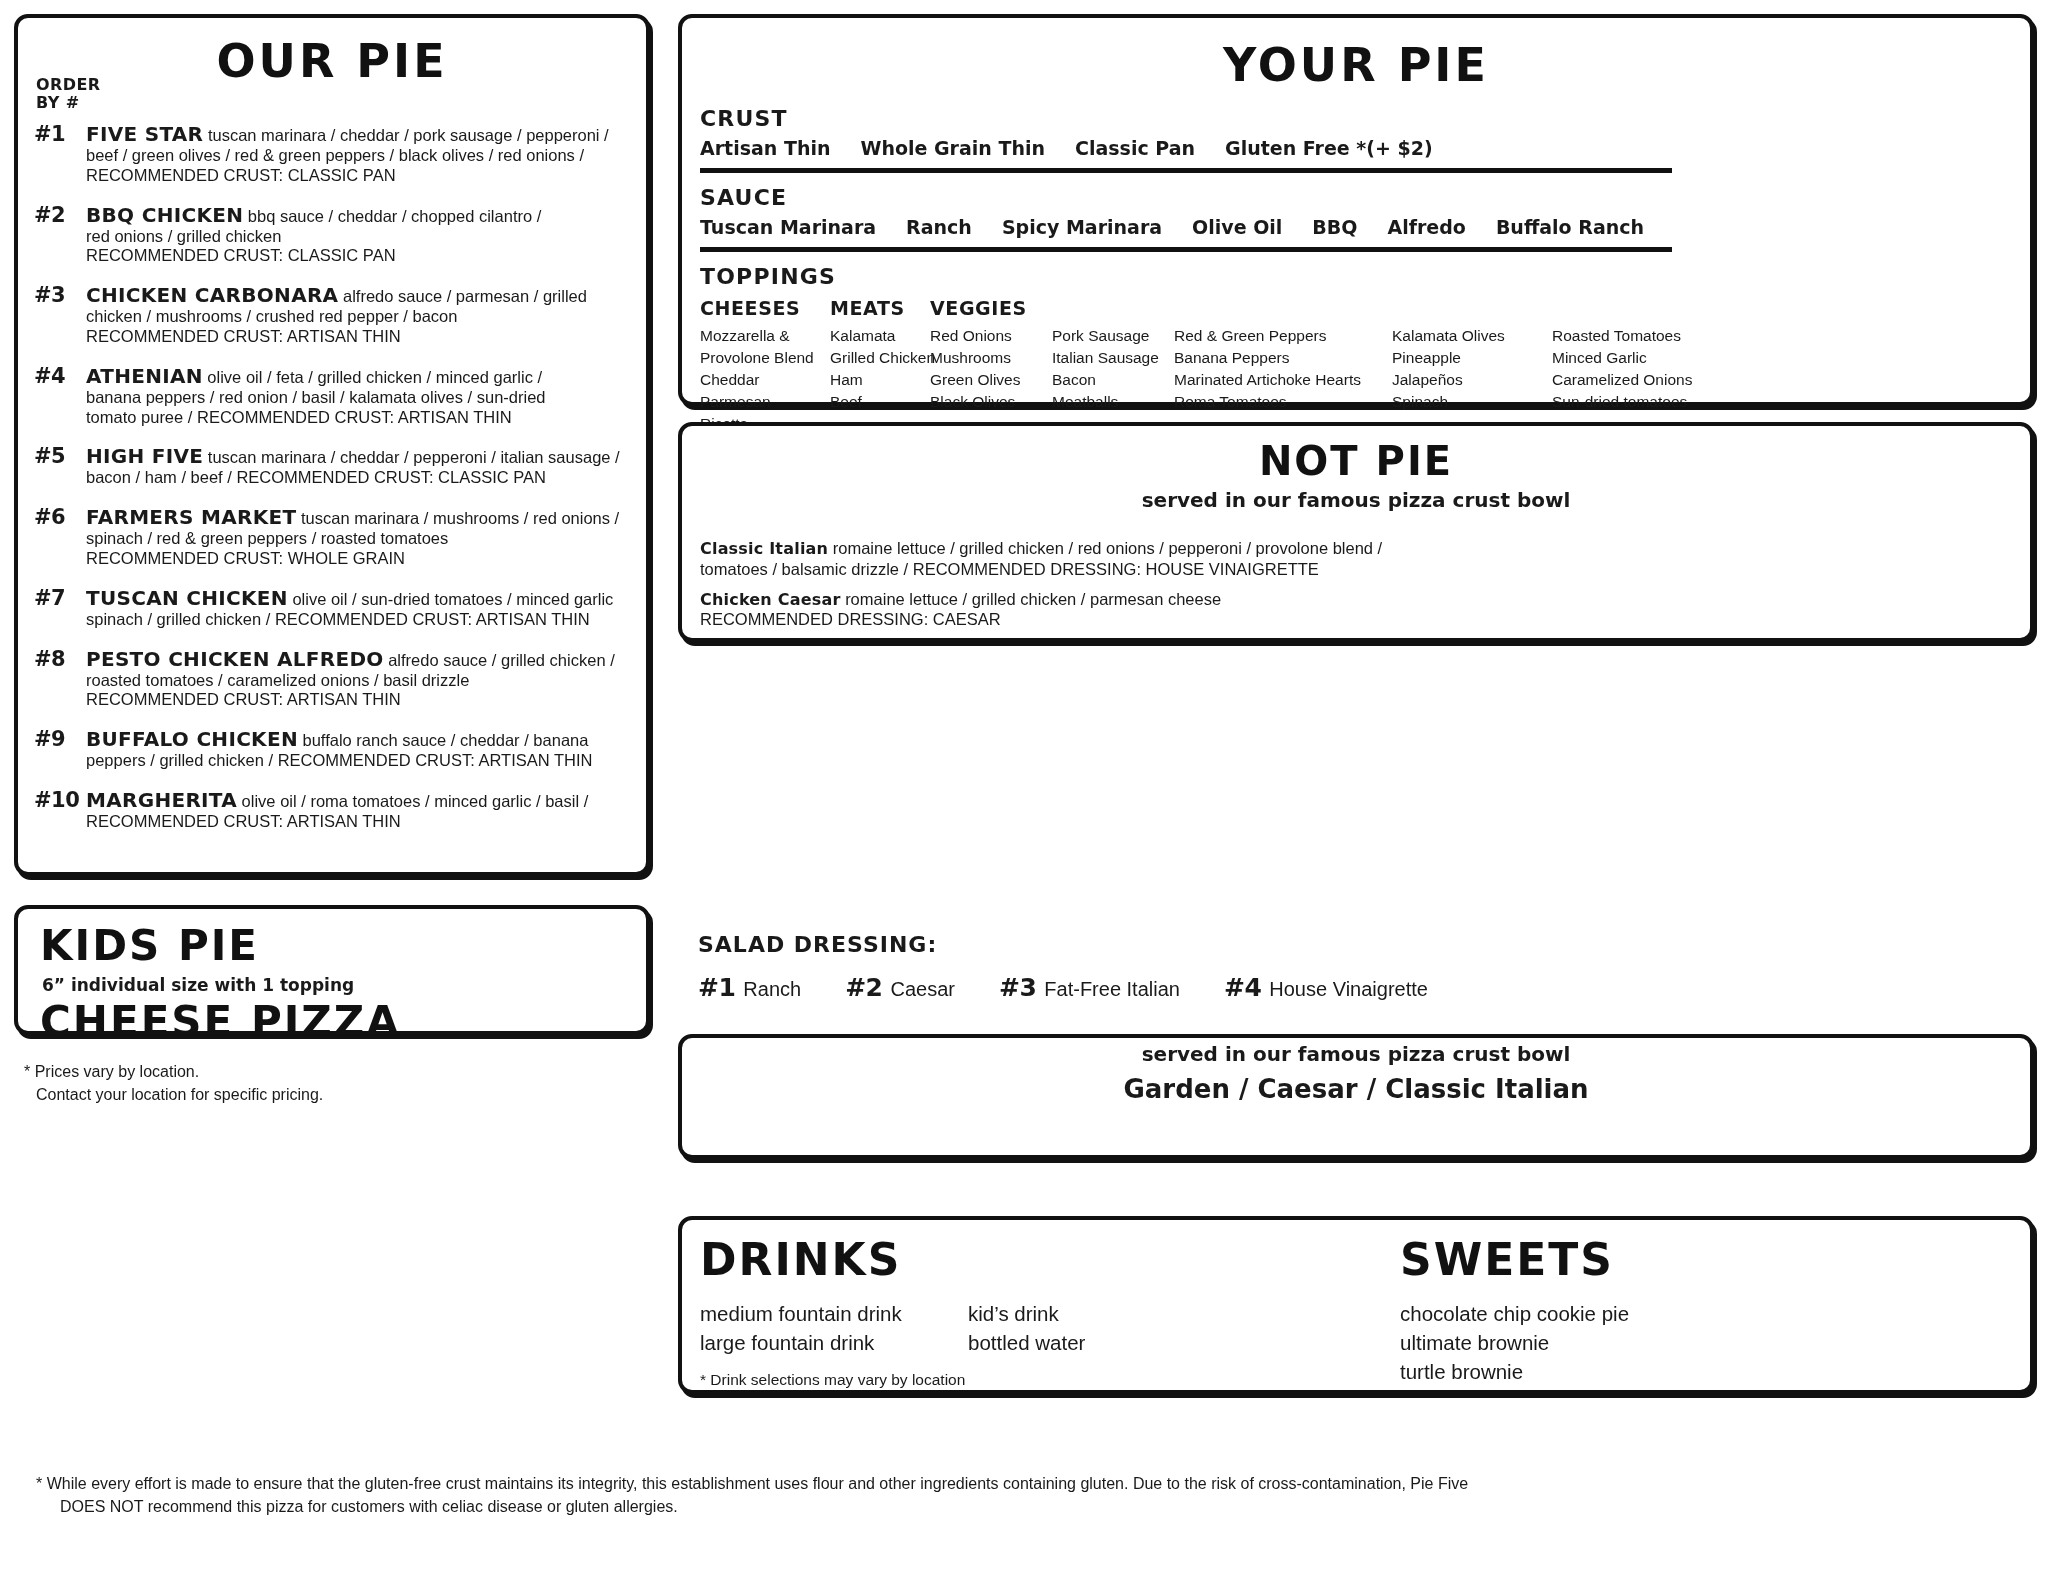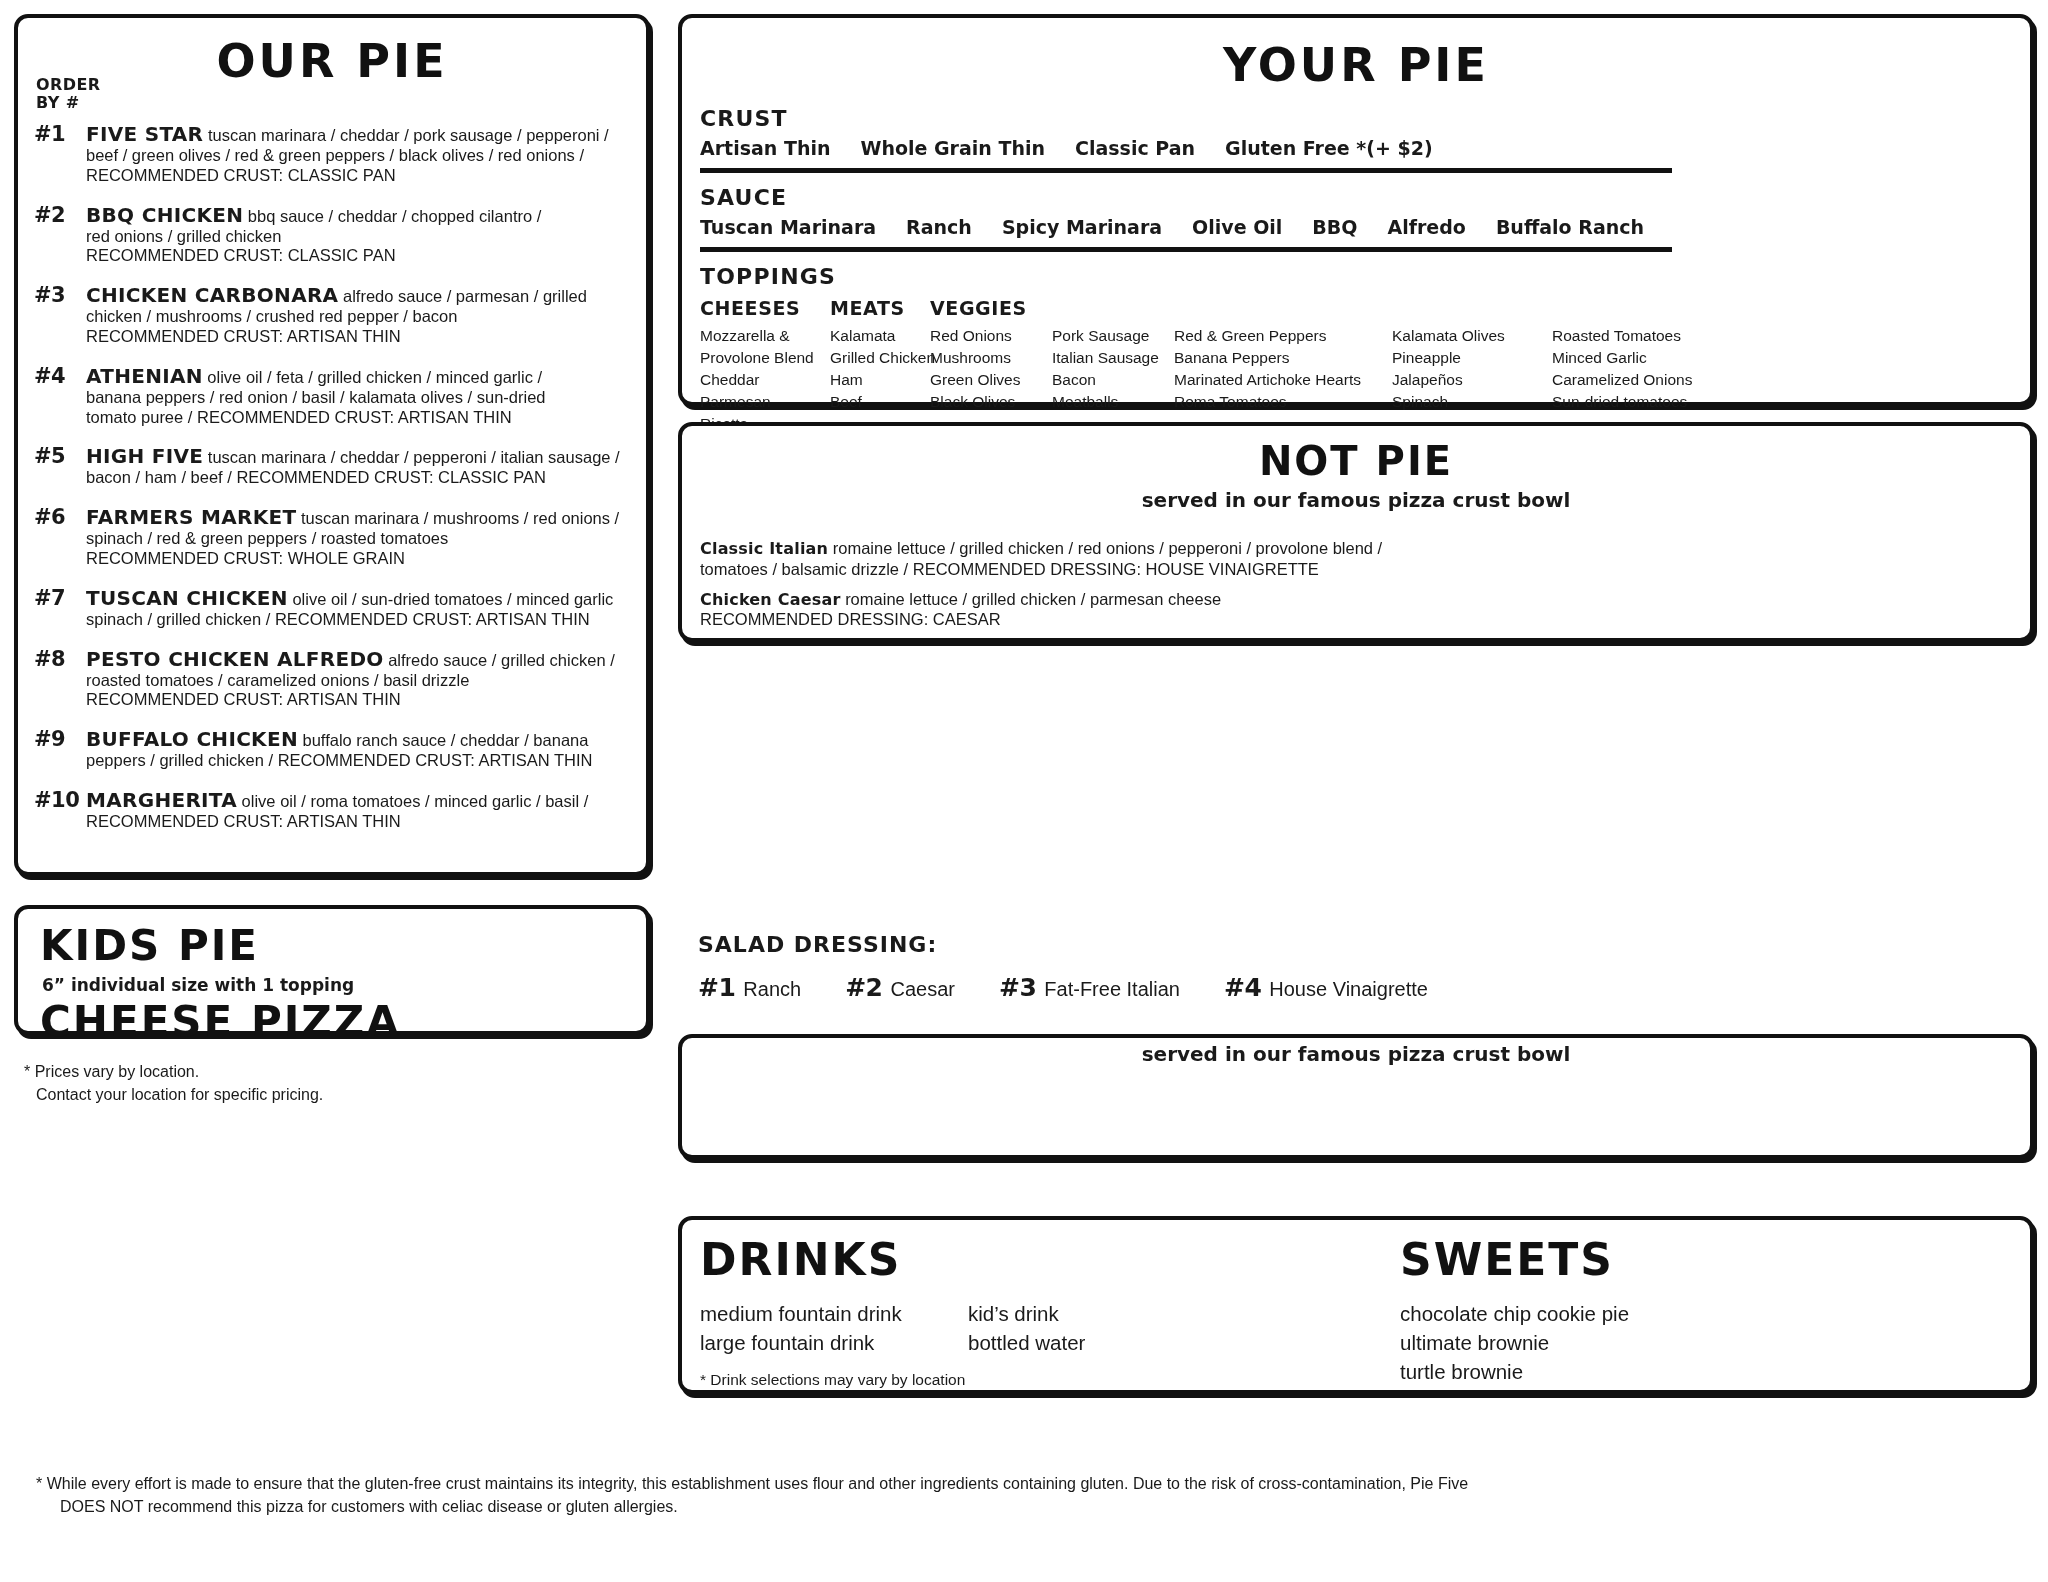--- a/index.html
+++ b/index.html
@@ -420,20 +420,21 @@
       </div>
       <div class="sd-item">
         <span class="sd-num">#4</span>
         <span class="sd-label">House Vinaigrette</span>
       </div>
     </div>
   </div>
 
   <section class="box" id="side-salads">
     <div class="ss-sub">served in our famous pizza crust bowl</div>
+    <div class="ss-list">Garden / Caesar / Classic Italian</div>
   </section>
 
   <section class="box" id="drinks-sweets">
     <div class="ds-inner">
       <div class="ds-left">
         <div class="display ds-title">DRINKS</div>
         <div class="ds-cols">
           <div class="ds-col c1">
             <div>medium fountain drink</div>
             <div>large fountain drink</div>

